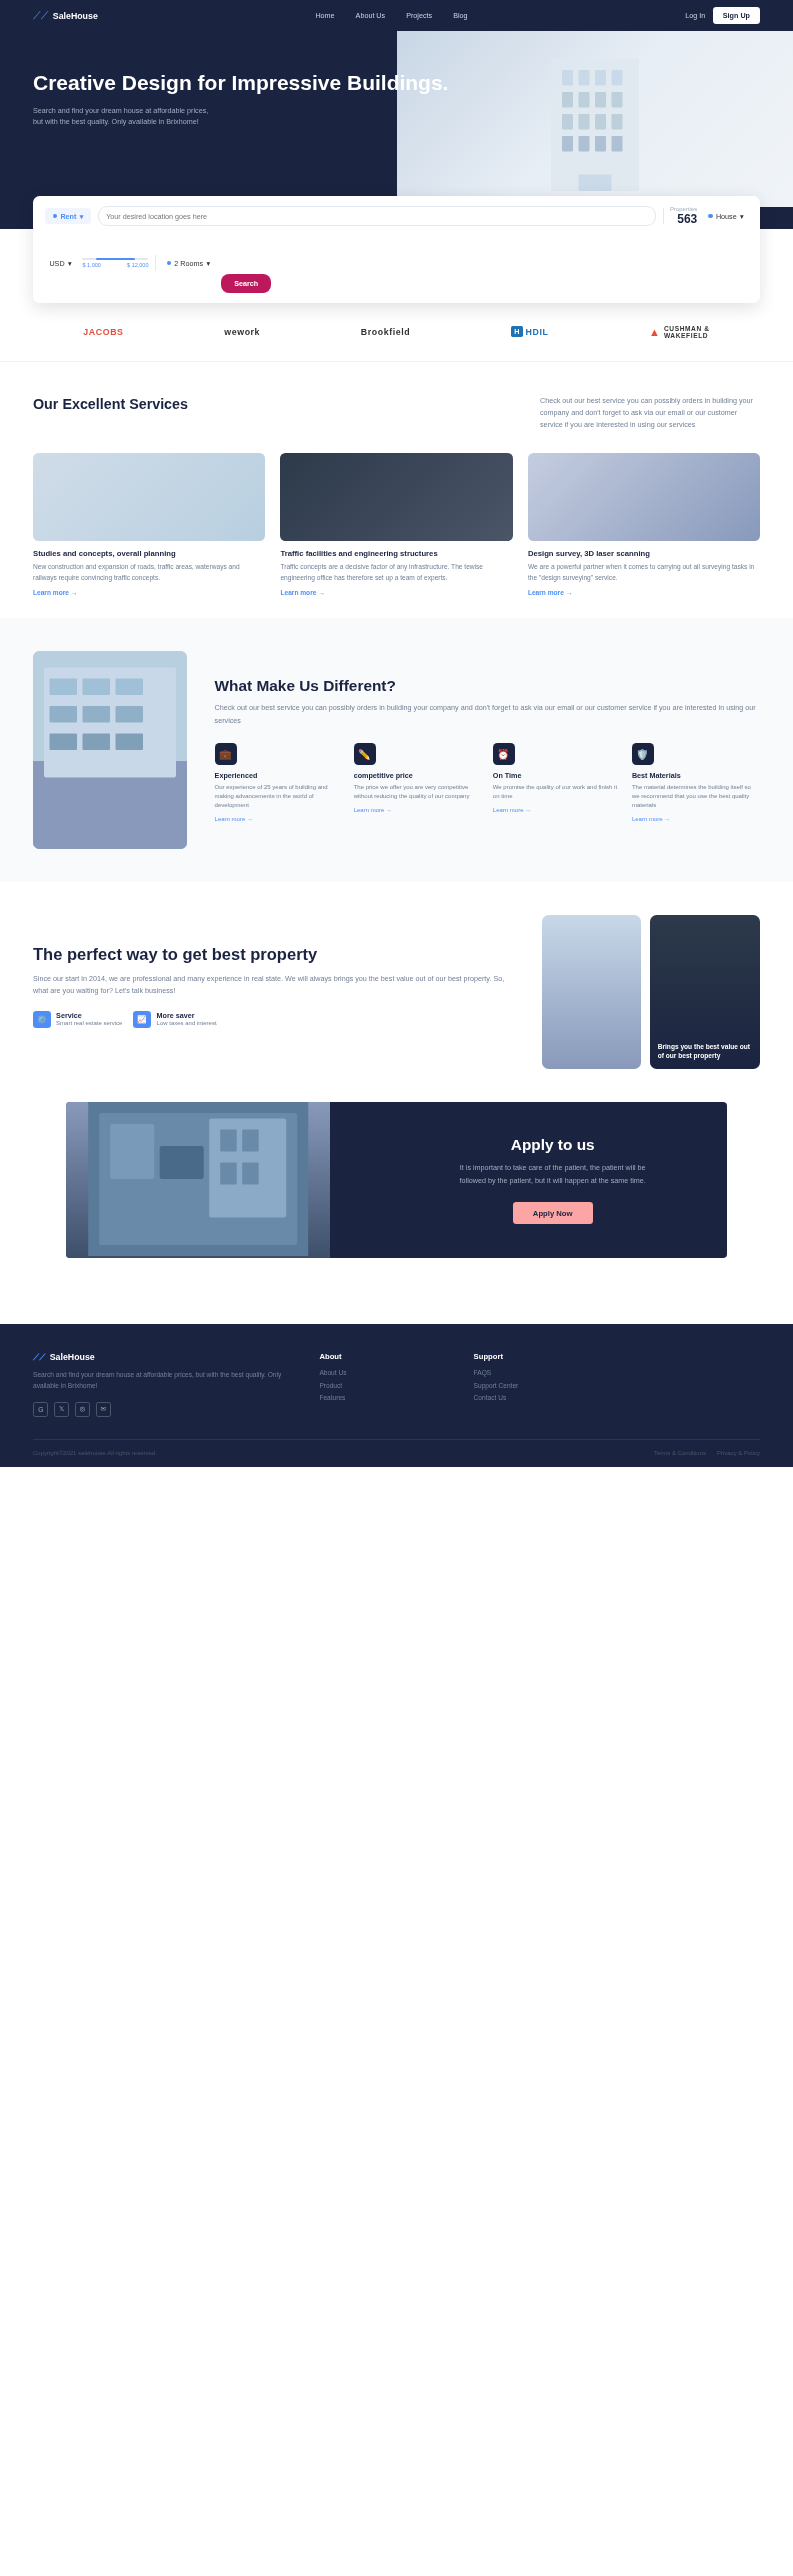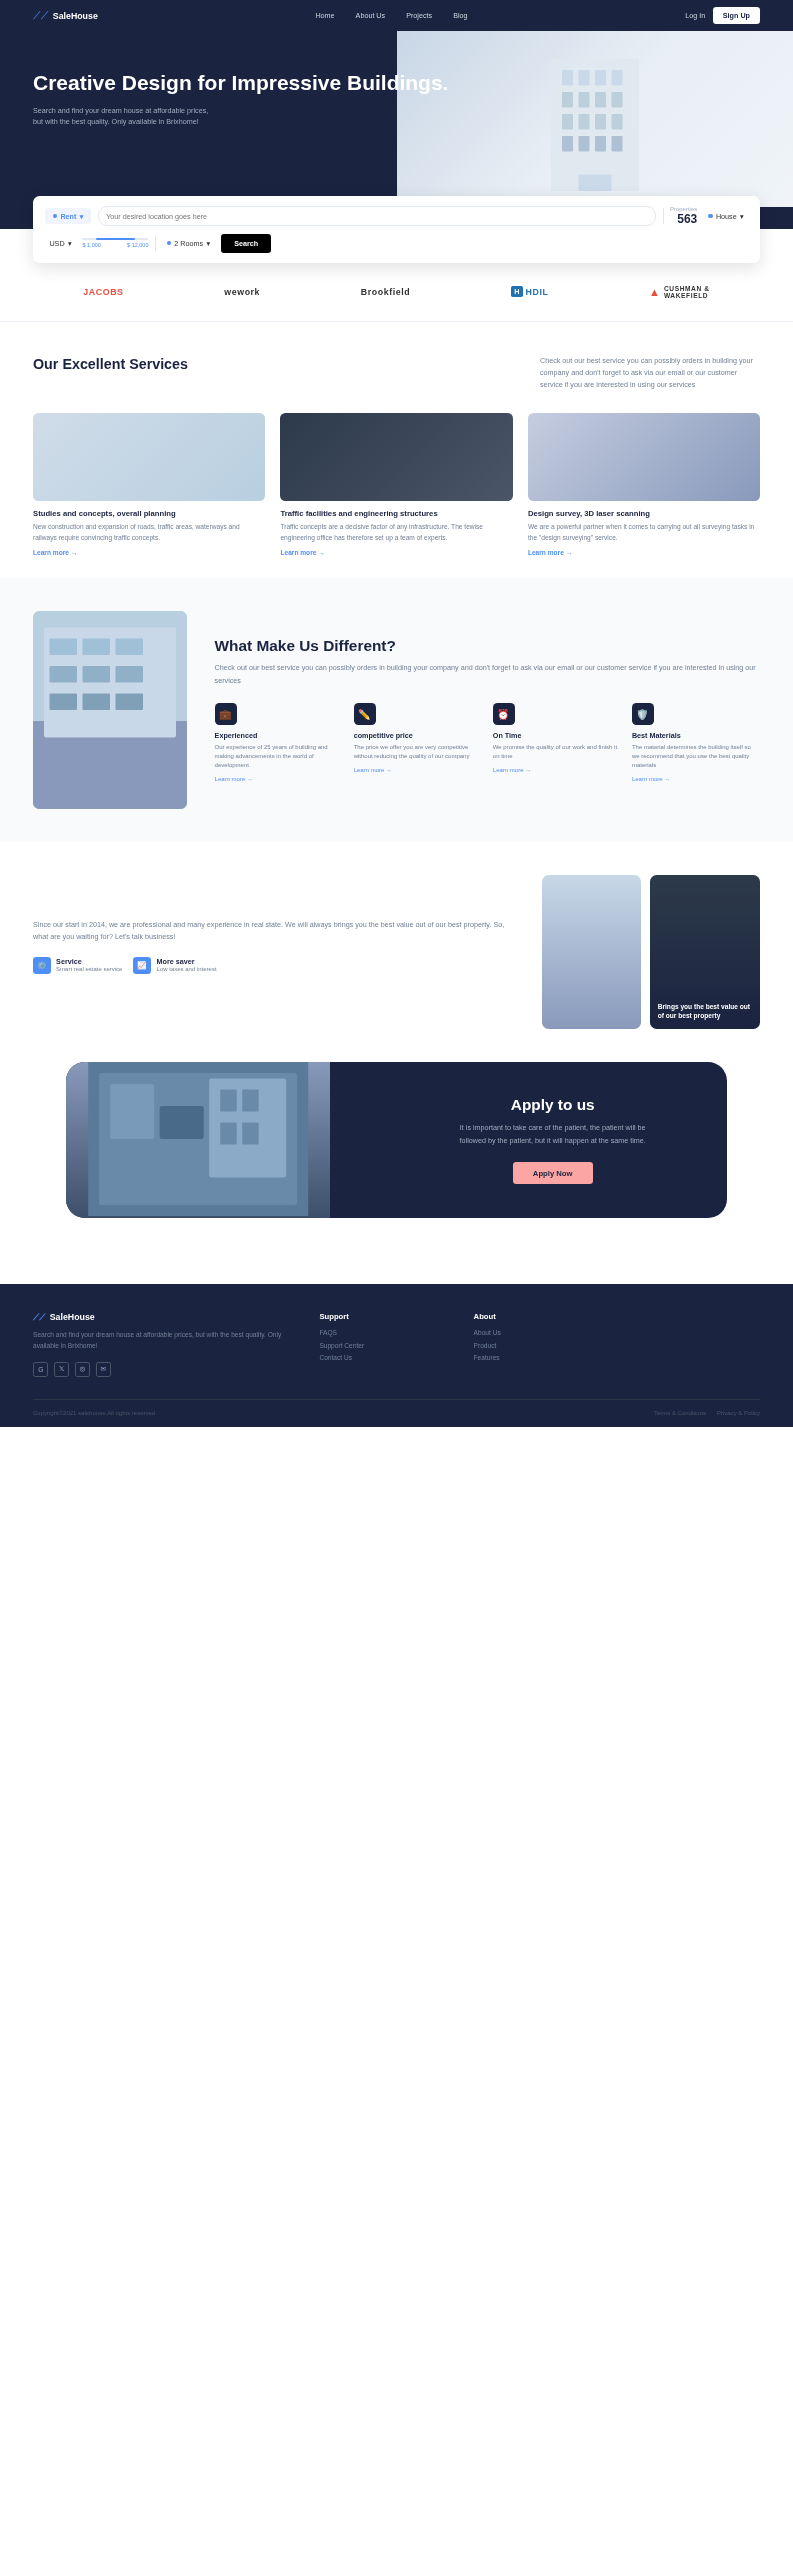--- a/index.html
+++ b/index.html
@@ -70,22 +70,22 @@
     .search-input {
       flex: 1; border: 0.6px solid #e2e8f0; border-radius: 9px;
       padding: 4.4px 7.7px; font-size: 7.2px; color: #333; outline: none;
     }
     .search-divider { width: 0.6px; height: 16.5px; background: #e2e8f0; }
     .search-select {
       display: flex; align-items: center; gap: 3.3px;
       border: none; background: none; font-size: 7.2px; color: #333; cursor: pointer; padding: 0 4.4px;
     }
     .btn-search {
-      background: #000000; color: #fff; border: none; border-radius: 3px;
-      padding: 5px 13.2px; font-size: 7.2px; font-weight: 600; cursor: pointer;
+      background: #be185d; color: #fff; border: none; border-radius: 8px;
+      padding: 5px 13.2px; font-size: 7.2px; font-weight: 600; cursor: pointer; margin-top: 40px;
     }
     .range-slider { display: flex; flex-direction: column; gap: 2.2px; }
     .range-track { width: 66px; height: 2.2px; background: #e2e8f0; border-radius: 1.1px; position: relative; }
     .range-fill { position: absolute; left: 20%; right: 20%; top: 0; height: 100%; background: #4f8ef7; border-radius: 1.1px; }
     .range-labels { display: flex; justify-content: space-between; font-size: 5.5px; color: #4f8ef7; }
 
     
     .brands {
       padding: 22px 33px;
       display: flex; align-items: center; justify-content: space-around;
@@ -160,21 +160,21 @@
     }
     .prop-img2-label {
       position: absolute; bottom: 8.8px; left: 7.7px; right: 7.7px;
       color: #fff; font-size: 6.6px; font-weight: 600; line-height: 1.4;
     }
 
     
     .apply-section {
       background: #1a2340;
       margin: 0 33px;
-      border-radius: 19px;
+      border-radius: 4px;
       display: flex;
       overflow: hidden;
       min-height: 154px;
       margin-bottom: 33px;
       gap: 48px;
     }
     .apply-img {
       width: 40%; background: linear-gradient(180deg, #8899bb 0%, #3d4f6a 100%);
     }
     .apply-content {
@@ -386,20 +386,21 @@
           <span class="feature-link">Learn more →</span>
         </div>
       </div>
     </div>
   </div>
 </section>
 
 <section class="property">
   <div class="property-inner">
     <div class="property-content">
+      <h2 class="property-title">The perfect way to get best property</h2>
       <p class="property-desc">Since our start in 2014, we are professional and many experience in real state. We will always brings you the best value out of our best property. So, what are you waiting for? Let's talk business!</p>
       <div class="property-features">
         <div class="property-feature">
           <div class="pf-icon">⚙️</div>
           <div>
             <div class="pf-name">Service</div>
             <div class="pf-desc">Smart real estate service</div>
           </div>
         </div>
         <div class="property-feature">
@@ -452,35 +453,35 @@
       </div>
       <p class="footer-brand-desc">Search and find your dream house at affordable prices, but with the best quality. Only available in Brixhome!</p>
       <div class="footer-socials">
         <div class="social-icon">G</div>
         <div class="social-icon">𝕏</div>
         <div class="social-icon">◎</div>
         <div class="social-icon">✉</div>
       </div>
     </div>
     <div>
+      <div class="footer-col-title">About</div>
+      <div class="footer-links">
+        <a>About Us</a>
+        <a>Product</a>
+        <a>Features</a>
+      </div>
+    </div>
+    <div>
       <div class="footer-col-title">Support</div>
       <div class="footer-links">
         <a>FAQS</a>
         <a>Support Center</a>
         <a>Contact Us</a>
       </div>
     </div>
-    <div>
-      <div class="footer-col-title">About</div>
-      <div class="footer-links">
-        <a>About Us</a>
-        <a>Product</a>
-        <a>Features</a>
-      </div>
-    </div>
   </div>
   <div class="footer-bottom">
     <span class="footer-copy">Copyright©2021 salehouse.All rights reserved</span>
     <div class="footer-legal">
       <a>Terms &amp; Conditions</a>
       <a>Privacy &amp; Policy</a>
     </div>
   </div>
 </footer>
 

